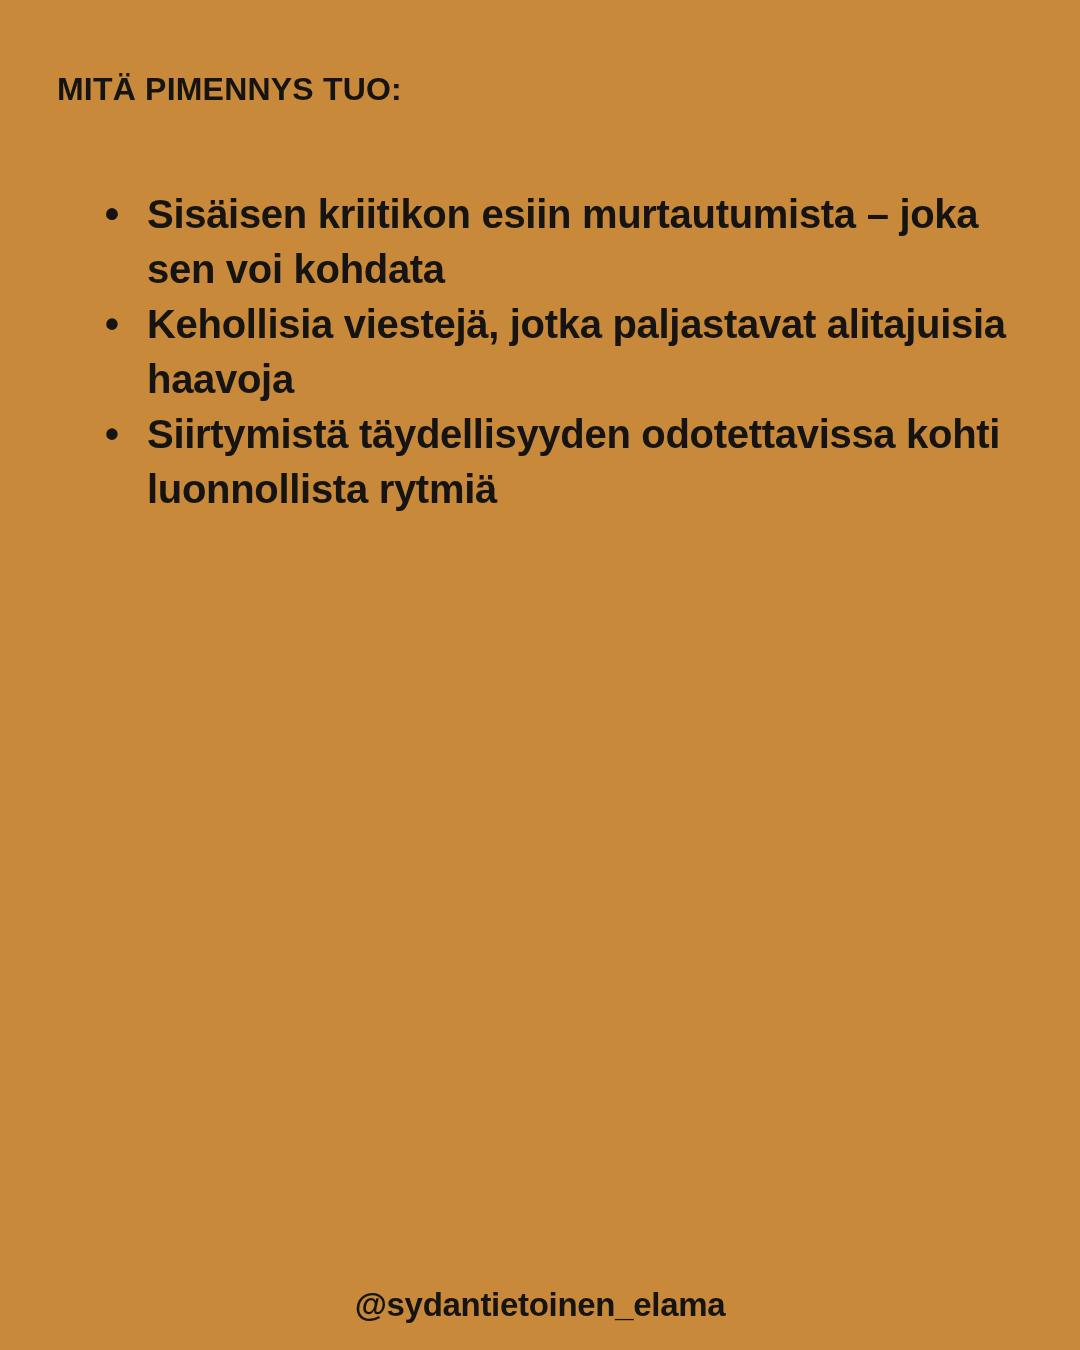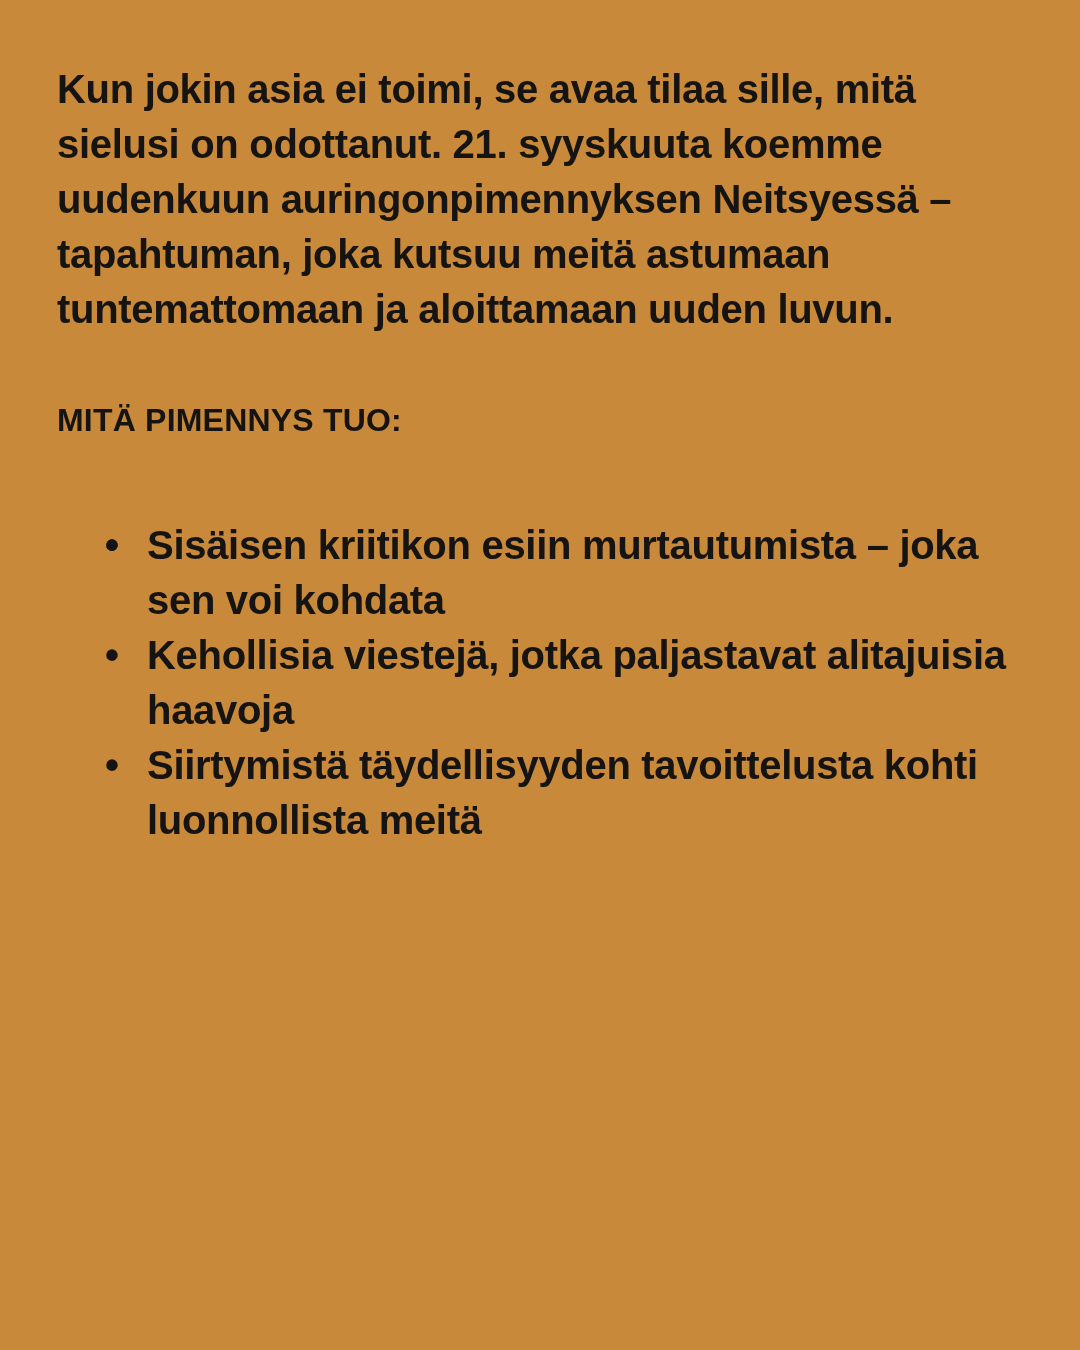--- a/index.html
+++ b/index.html
@@ -54,38 +54,38 @@
     font-size: 33px;
     letter-spacing: -0.3px;
   }
 </style>
 </head>
 <body>
 
 <div class="canvas">
   <div class="content">
 
-    <p class="para">Kun jokin asia ei toimi, se avaa tilaa sille, mitä sielusi on odottanut. 21. syyskuuta koemme uudenkuun auringonpimennyksen Neitsyessä – tapahtuman, joka kutsuu meitä astumaan tuntemattomaan ja aloittamaan uuden luvun.</p>
 
 
     <h2 class="heading">MITÄ PIMENNYS TUO:</h2>
 
     <ul class="bullet-list">
       <li class="bullet-item">
         <span class="dot">•</span>
       </li>
       <li class="bullet-item">
         <span class="dot">•</span>
         <span>Sisäisen kriitikon esiin murtautumista – joka sen voi kohdata</span>
       </li>
       <li class="bullet-item">
         <span class="dot">•</span>
         <span>Kehollisia viestejä, jotka paljastavat alitajuisia haavoja</span>
       </li>
       <li class="bullet-item">
         <span class="dot">•</span>
-        <span>Siirtymistä täydellisyyden tavoittelusta kohti luonnollista meitä</span>
+        <span>Siirtymistä täydellisyyden odotettavissa kohti luonnollista rytmiä</span>
       </li>
     </ul>
 
   </div>
 
+  <div class="footer">@sydantietoinen_elama</div>
 </div>
 
 </body></html>

